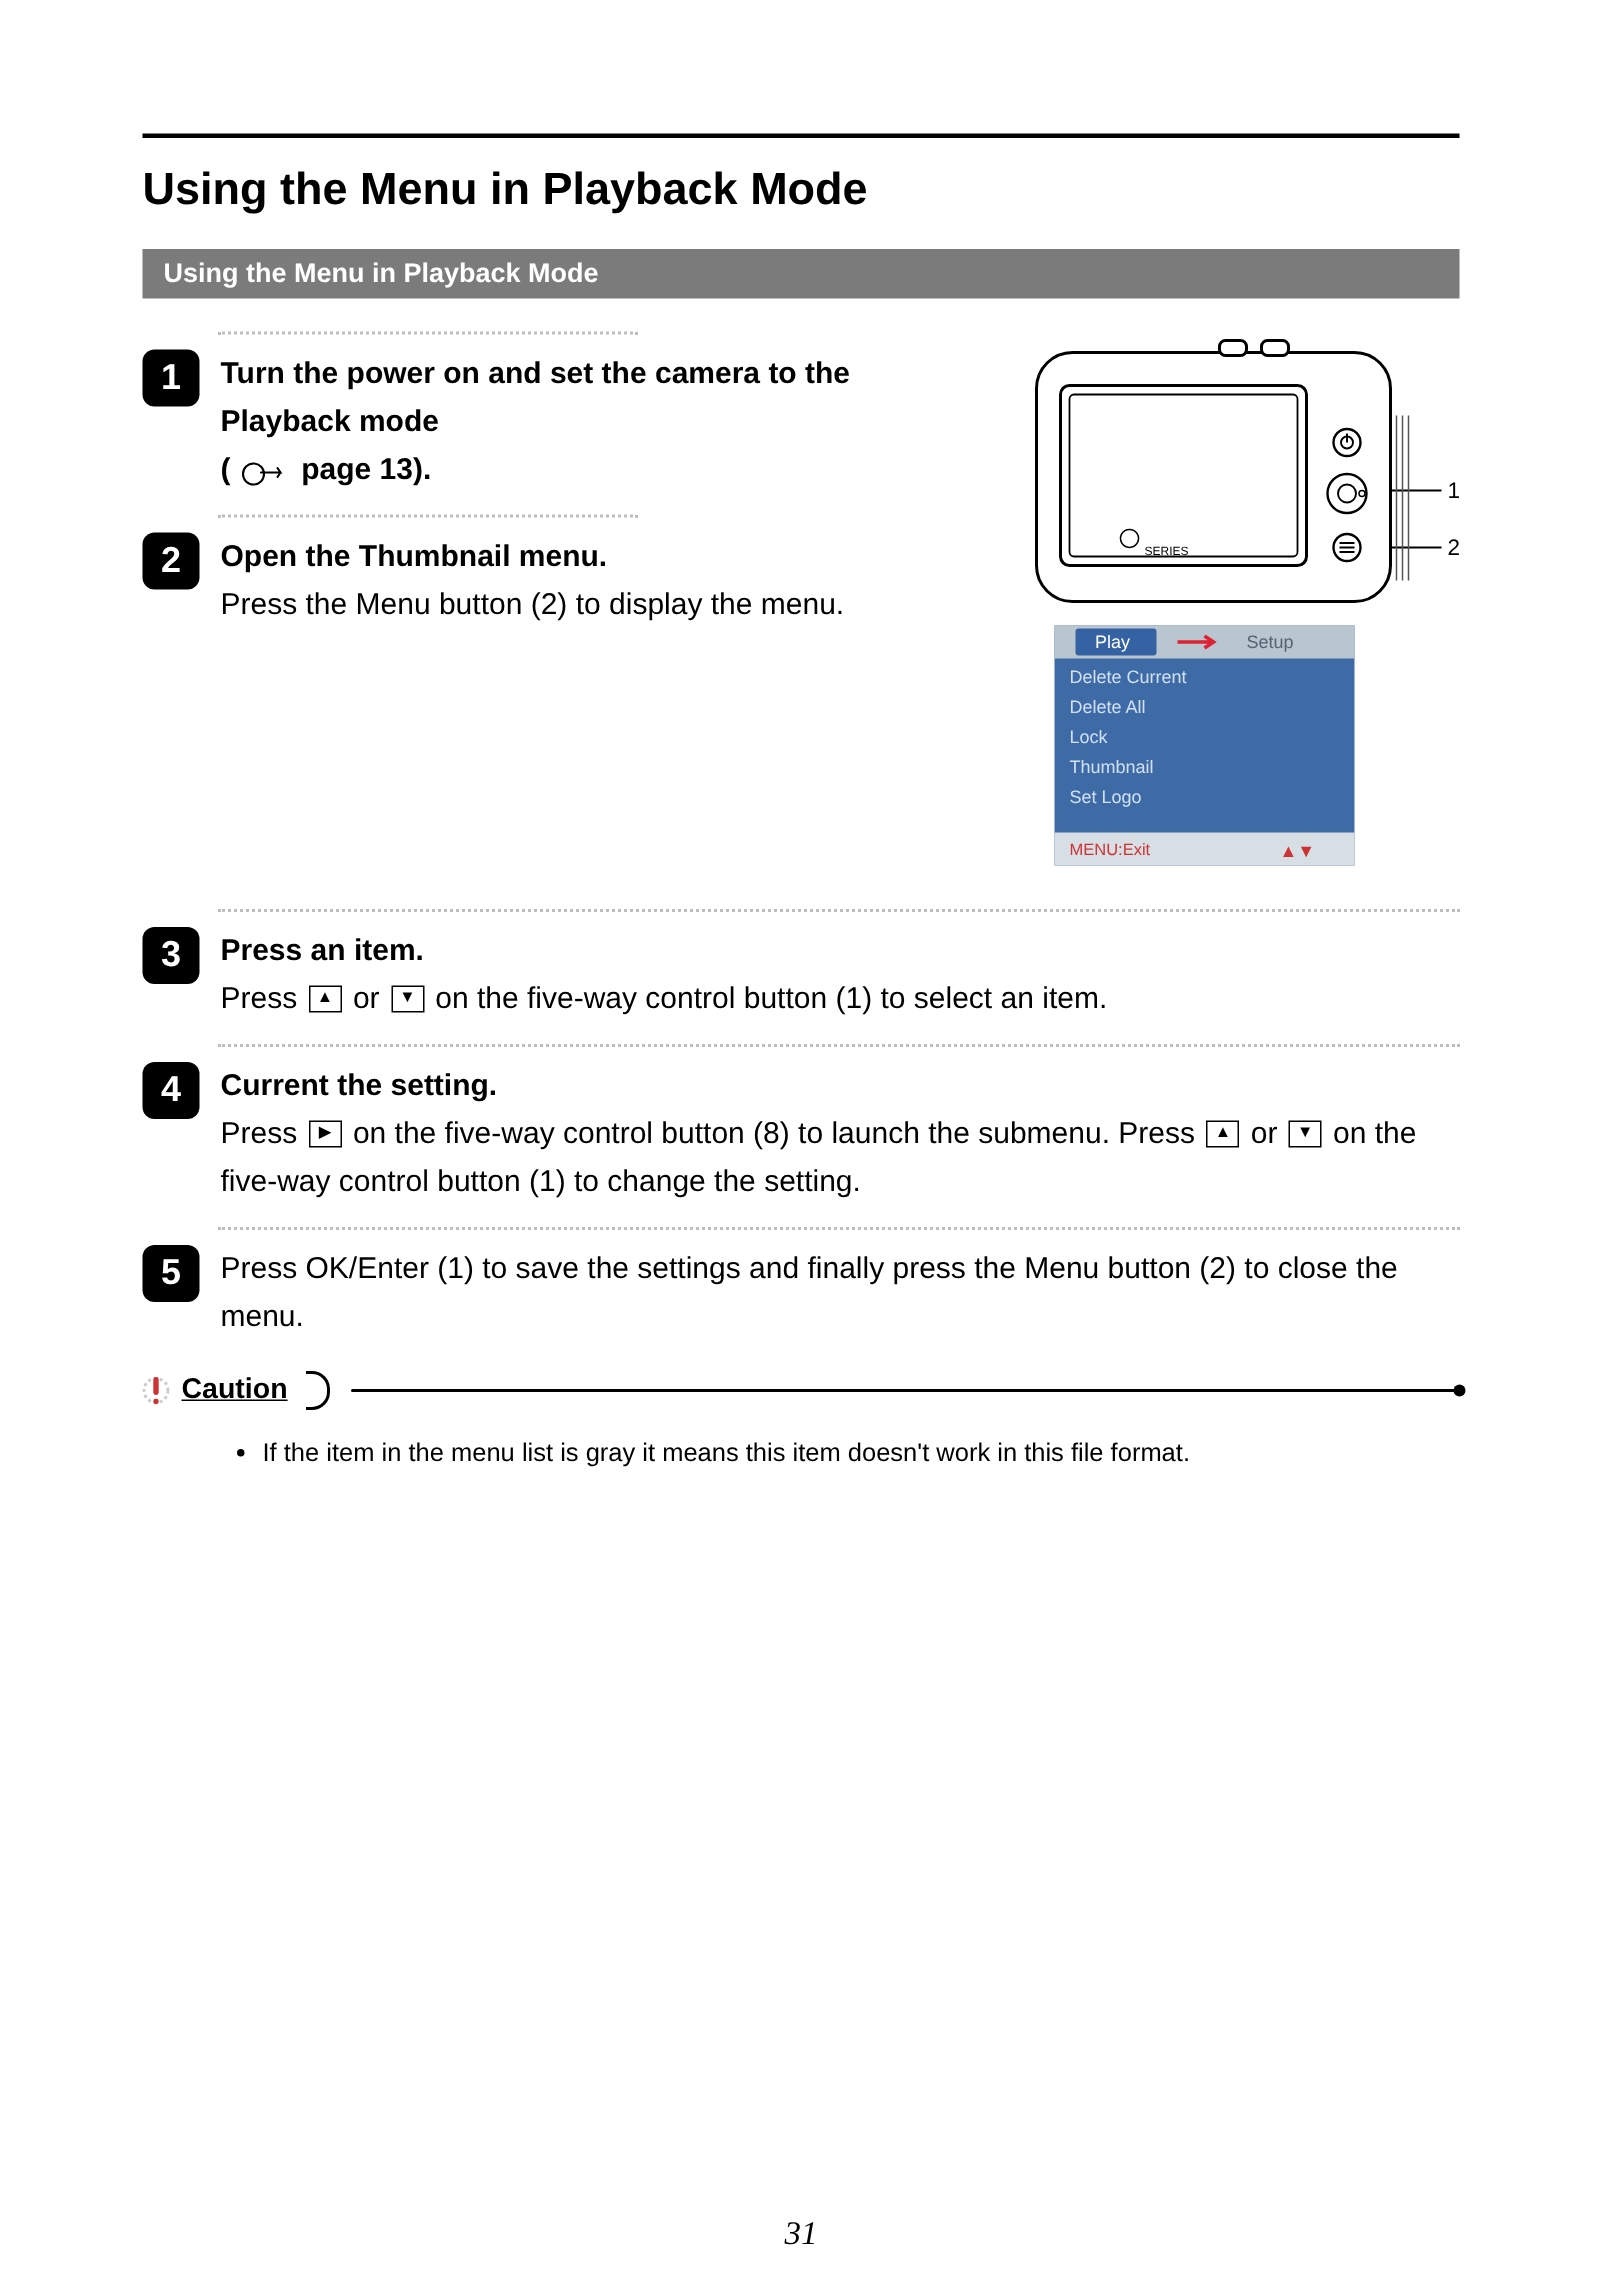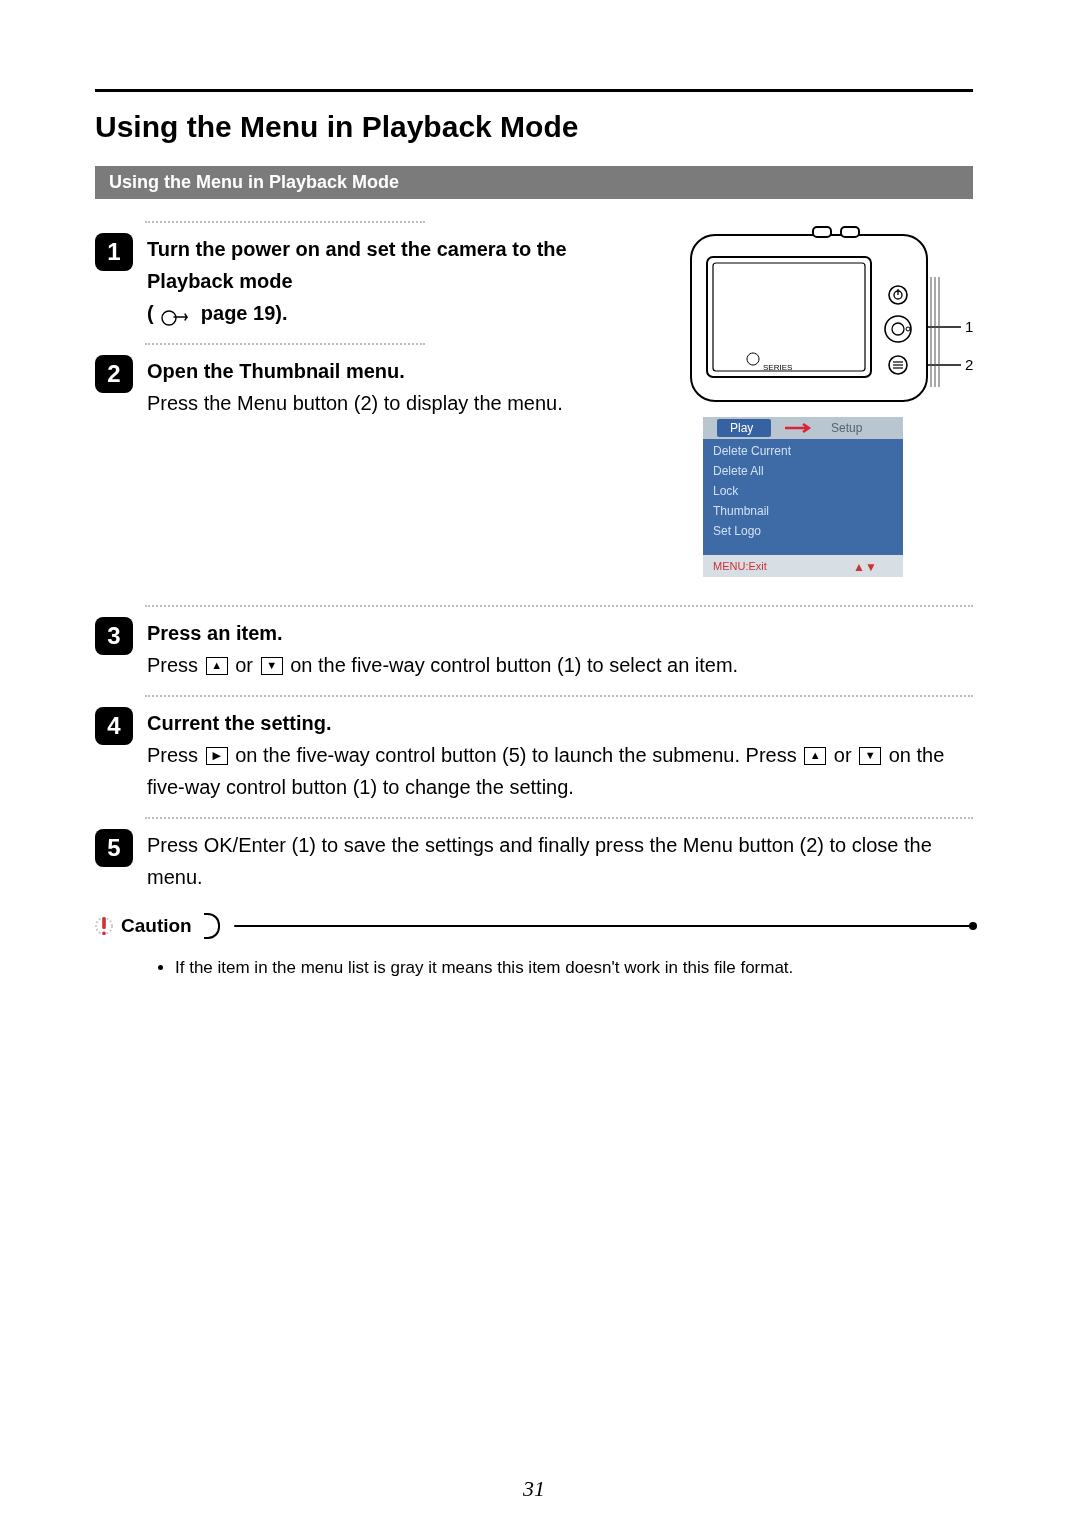--- a/index.html
+++ b/index.html
@@ -15,21 +15,21 @@
   .badge{display:inline-flex;align-items:center;justify-content:center;width:38px;height:38px;background:#000;color:#fff;border-radius:8px;font-size:24px;font-weight:bold;flex:0 0 38px;}
   .step-body{flex:1;font-size:20px;line-height:32px;}
   .step-body .strong{font-weight:bold;}
   .dots{border:0;border-top:2px dotted #bdbdbd;margin:4px 0 10px 0;height:0;}
   .dots-full{border:0;border-top:2px dotted #bdbdbd;margin:4px 0 10px 50px;height:0;}
   .hand-icon{display:inline-block;width:28px;height:18px;vertical-align:middle;margin:0 6px 4px 2px;}
   .arrow-up-box,.arrow-down-box,.arrow-right-box{display:inline-flex;align-items:center;justify-content:center;width:20px;height:16px;border:1.5px solid #000;font-size:11px;line-height:1;vertical-align:middle;margin:0 2px 2px 2px;}
   .caution-wrap{margin-top:20px;}
   .caution-head{display:flex;align-items:center;gap:8px;}
   .caution-icon{width:18px;height:26px;}
-  .caution-label{font-weight:bold;font-size:19px;}
+  .caution-label{font-weight:bold;font-size:19px;text-decoration:underline;}
   .caution-line{flex:1;height:2px;background:#000;border-radius:1px;margin-left:6px;position:relative;}
   .caution-line::after{content:"";position:absolute;right:-4px;top:-3px;width:8px;height:8px;background:#000;border-radius:50%;}
   .bracket{display:inline-block;width:14px;height:22px;border:2px solid #000;border-left:0;border-radius:0 12px 12px 0;margin-left:4px;vertical-align:middle;}
   .caution-list{font-size:17px;line-height:30px;margin:14px 0 0 40px;}
   .caution-list li{margin-bottom:6px;}
   .page-number{position:absolute;bottom:44px;left:0;right:0;text-align:center;font-style:italic;font-family:"Times New Roman",serif;font-size:22px;}
   
   .camera-svg{width:100%;}
   .menu-box{font-family:Arial,sans-serif;}
 </style>
@@ -52,21 +52,21 @@
         <div class="badge">1</div>
         <div class="step-body">
           <span class="strong">Turn the power on and set the camera to the Playback mode</span><br>
           <span class="strong">(</span>
           <span class="hand-icon">
             <svg viewBox="0 0 28 18">
                 <ellipse cx="8" cy="9" rx="7" ry="7" fill="none" stroke="#000" stroke-width="1.4"></ellipse>
                 <path d="M13 8 L26 8 L24 5 M26 8 L24 11" fill="none" stroke="#000" stroke-width="1.4" stroke-linecap="round"></path>
               </svg>
           </span>
-          <span class="strong">page 19).</span>
+          <span class="strong">page 13).</span>
         </div>
       </div>
 
       <hr class="dots" style="margin-left:50px;width:280px;">
       <div class="step">
         <div class="badge">2</div>
         <div class="step-body">
           <span class="strong">Open the Thumbnail menu</span><span class="strong">.</span><br>
           <span>Press the Menu button (2) to display the menu.</span>
         </div>
@@ -153,21 +153,21 @@
     </div>
   </div>
 
   <hr class="dots-full">
   <div class="step">
     <div class="badge">4</div>
     <div class="step-body">
       <span class="strong">Current the setting</span><span class="strong">.</span><br>
       <span>Press </span>
       <span class="arrow-right-box">▶</span>
-      <span> on the five-way control button (5) to launch the submenu. Press </span>
+      <span> on the five-way control button (8) to launch the submenu. Press </span>
       <span class="arrow-up-box">▲</span>
       <span> or </span>
       <span class="arrow-down-box">▼</span>
       <span> on the five-way control button (1) to change the setting.</span>
     </div>
   </div>
 
   <hr class="dots-full">
   <div class="step">
     <div class="badge">5</div>

